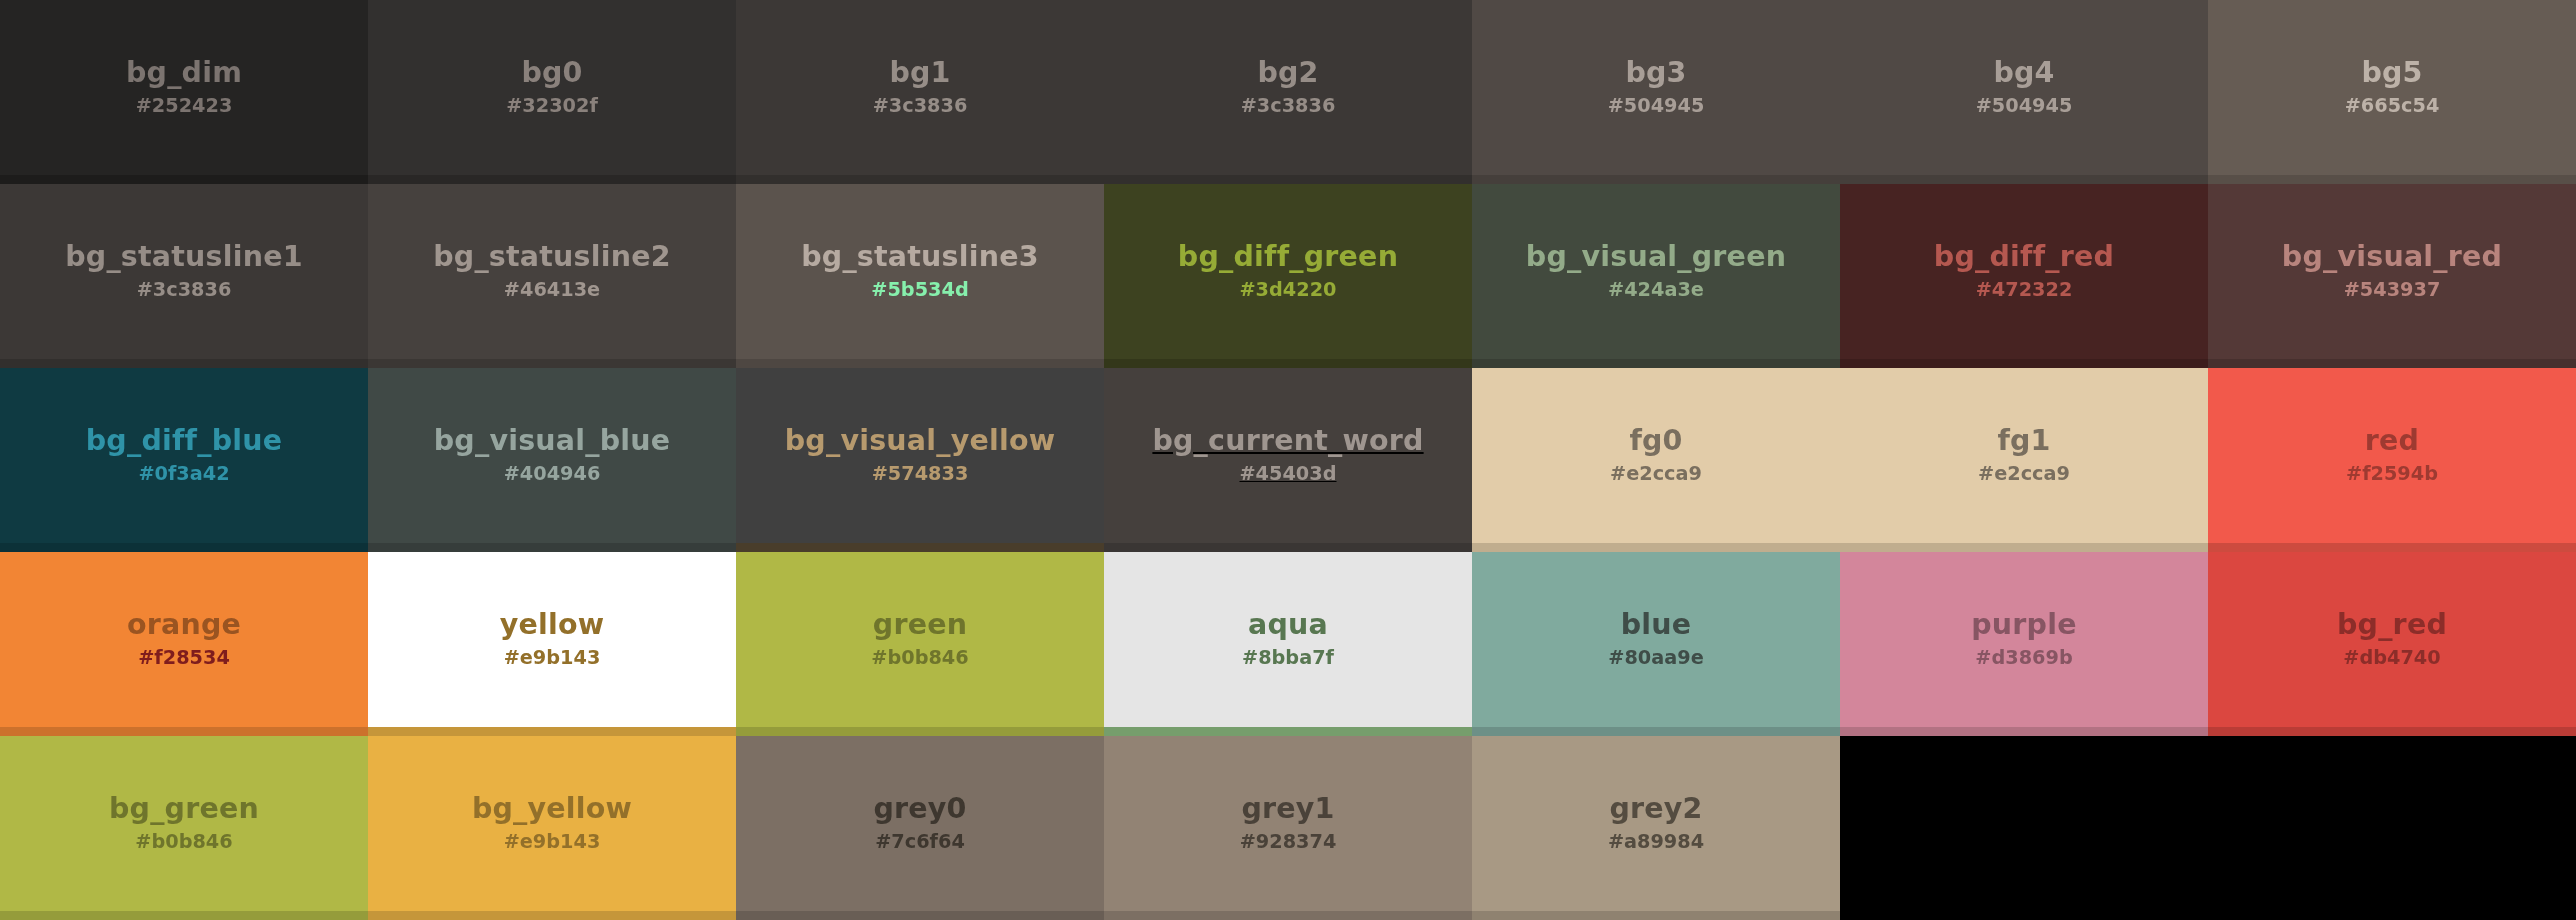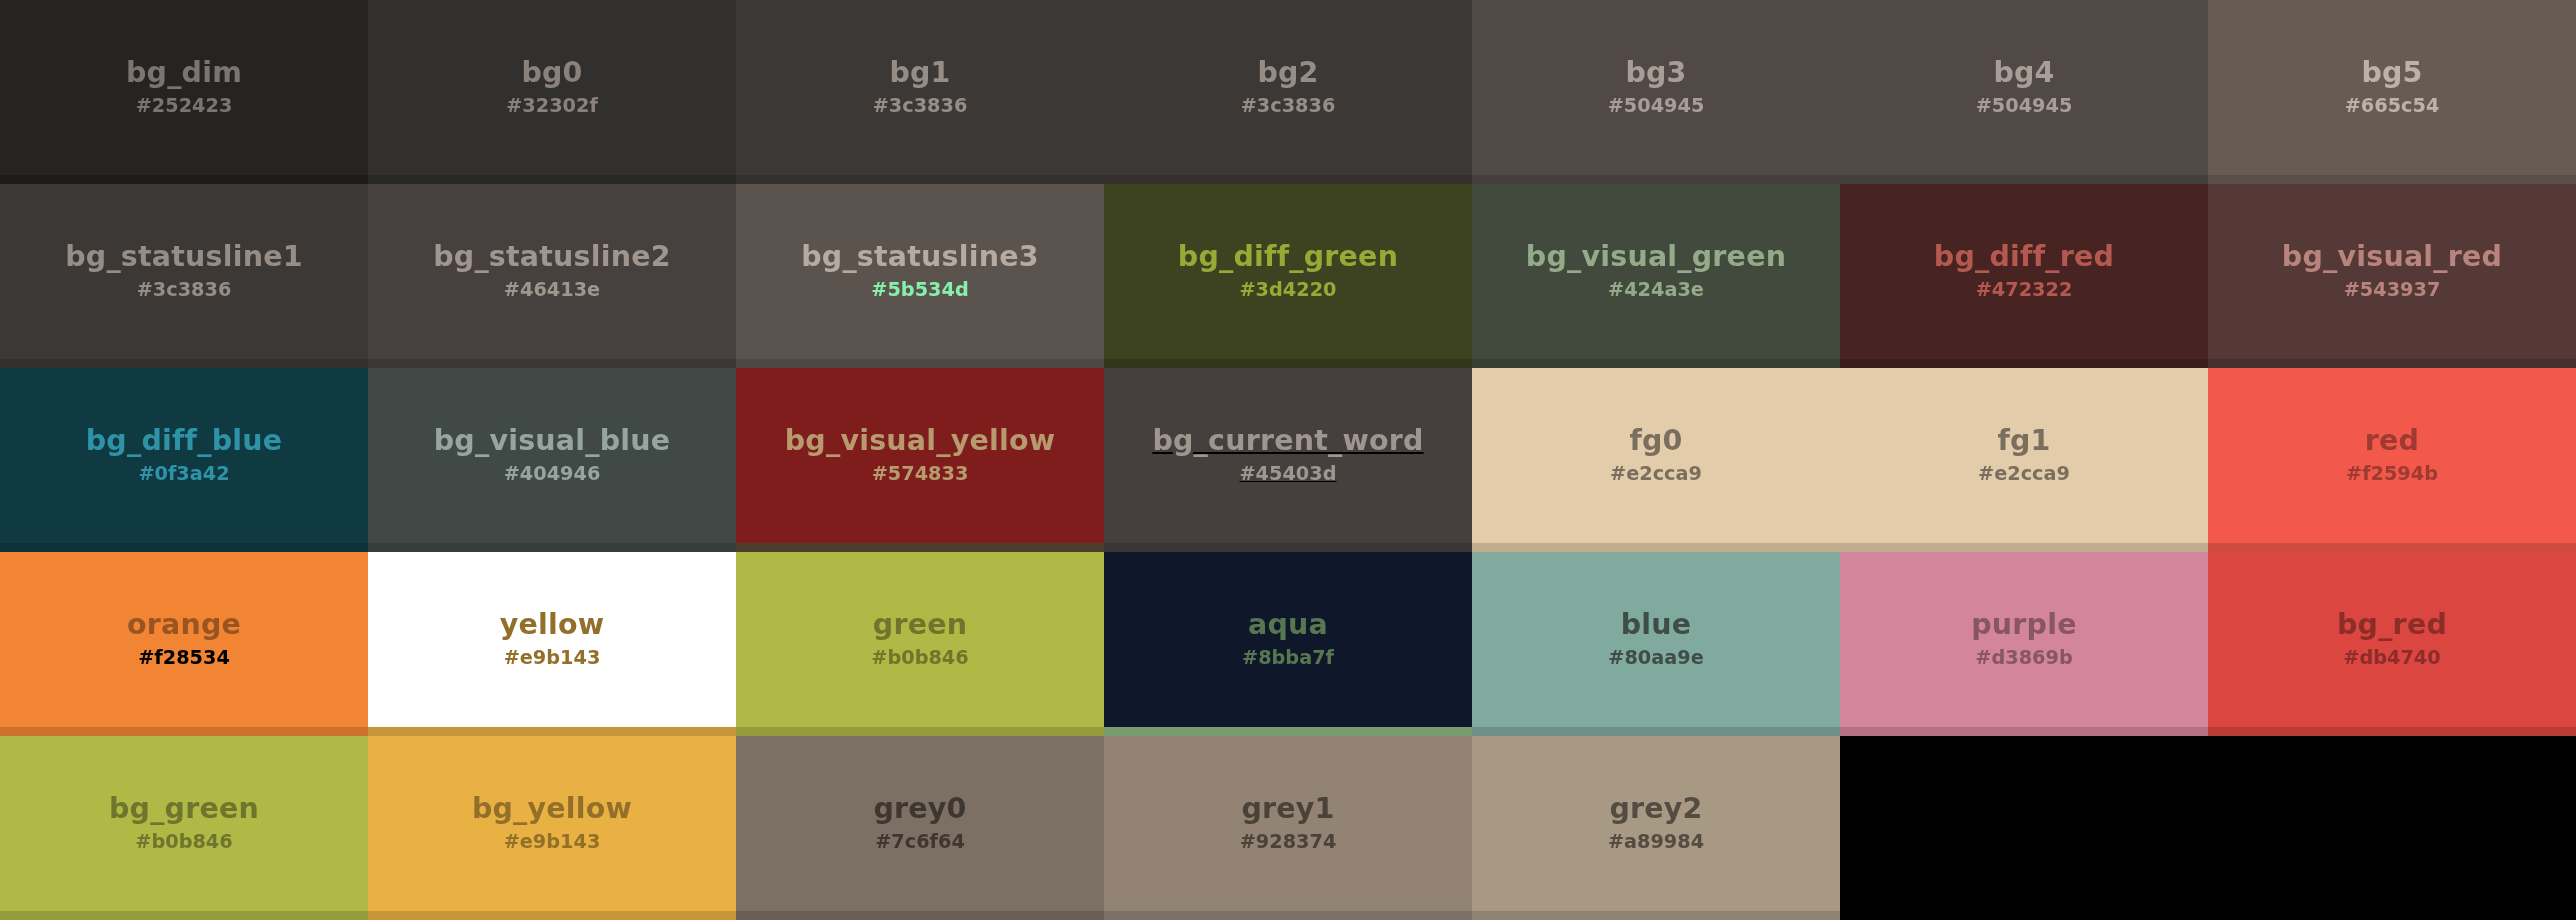--- a/index.html
+++ b/index.html
@@ -184,21 +184,21 @@
         <div class="swatch-underline" style="background: rgb(12, 49, 56);"></div>
       </div>
       <div class="swatch" style="width: 368px; flex: 0 0 368px;">
         <div class="swatch-inner" style="background: rgb(64, 73, 70);">
           <div class="swatch-name" style="color: rgb(150, 165, 159);">bg_visual_blue</div>
           <div class="swatch-hex" style="color: rgb(150, 165, 159);">#404946</div>
         </div>
         <div class="swatch-underline" style="background: rgb(54, 61, 59);"></div>
       </div>
       <div class="swatch" style="width: 368px; flex: 0 0 368px;">
-        <div class="swatch-inner" style="background: #7f1d1d;">
+        <div class="swatch-inner" style="background: #404040;">
           <div class="swatch-name" style="color: rgb(183, 154, 110);">bg_visual_yellow</div>
           <div class="swatch-hex" style="color: rgb(183, 154, 110);">#574833</div>
         </div>
         <div class="swatch-underline" style="background: rgb(73, 61, 43);"></div>
       </div>
       <div class="swatch" style="width: 368px; flex: 0 0 368px; text-decoration: underline;">
         <div class="swatch-inner" style="background: rgb(69, 64, 61);">
           <div class="swatch-name" style="color: rgb(159, 150, 144);">bg_current_word</div>
           <div class="swatch-hex" style="color: rgb(159, 150, 144);">#45403d</div>
         </div>
@@ -223,40 +223,40 @@
           <div class="swatch-name" style="color: rgb(158, 58, 49);">red</div>
           <div class="swatch-hex" style="color: rgb(158, 58, 49);">#f2594b</div>
         </div>
         <div class="swatch-underline" style="background: rgb(205, 75, 63);"></div>
       </div>
     </div>
     <div class="palette-row">
       <div class="swatch" style="width: 368px; flex: 0 0 368px;">
         <div class="swatch-inner" style="background: rgb(242, 133, 52);">
           <div class="swatch-name" style="color: rgb(154, 84, 33);">orange</div>
-          <div class="swatch-hex" style="color: #000000; text-align: right;">#f28534</div>
+          <div class="swatch-hex" style="color: #7f1d1d; text-align: right;">#f28534</div>
         </div>
         <div class="swatch-underline" style="background: rgb(204, 113, 44);"></div>
       </div>
       <div class="swatch" style="width: 368px; flex: 0 0 368px;">
         <div class="swatch-inner" style="background: #ffffff;">
           <div class="swatch-name" style="color: rgb(147, 112, 42);">yellow</div>
           <div class="swatch-hex" style="color: rgb(147, 112, 42);">#e9b143</div>
         </div>
         <div class="swatch-underline" style="background: rgb(197, 150, 58);"></div>
       </div>
       <div class="swatch" style="width: 368px; flex: 0 0 368px;">
         <div class="swatch-inner" style="background: rgb(176, 184, 70);">
           <div class="swatch-name" style="color: rgb(111, 117, 44);">green</div>
           <div class="swatch-hex" style="color: rgb(111, 117, 44);">#b0b846</div>
         </div>
         <div class="swatch-underline" style="background: rgb(149, 156, 59);"></div>
       </div>
       <div class="swatch" style="width: 368px; flex: 0 0 368px;">
-        <div class="swatch-inner" style="background: #0f172a;">
+        <div class="swatch-inner" style="background: #e5e5e5;">
           <div class="swatch-name" style="color: rgb(88, 119, 81);">aqua</div>
           <div class="swatch-hex" style="color: rgb(88, 119, 81);">#8bba7f</div>
         </div>
         <div class="swatch-underline" style="background: rgb(118, 158, 108);"></div>
       </div>
       <div class="swatch" style="width: 368px; flex: 0 0 368px;">
         <div class="swatch-inner" style="background: rgb(128, 170, 158);">
           <div class="swatch-name" style="color: rgb(63, 77, 72);">blue</div>
           <div class="swatch-hex" style="color: rgb(63, 77, 72);">#80aa9e</div>
         </div>

